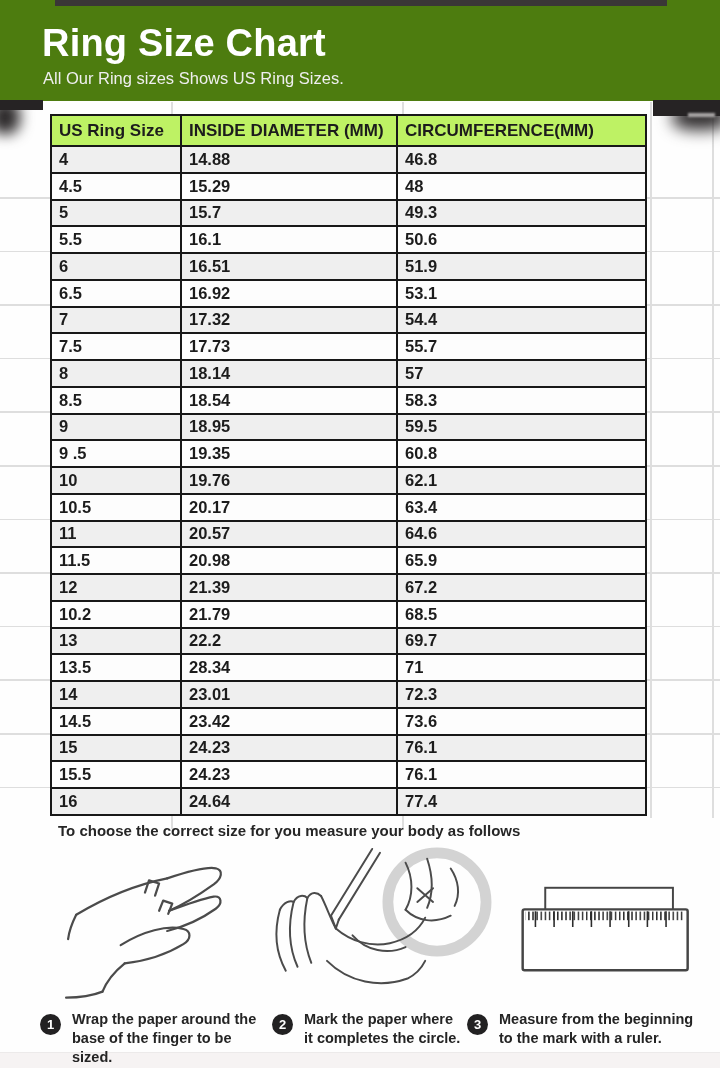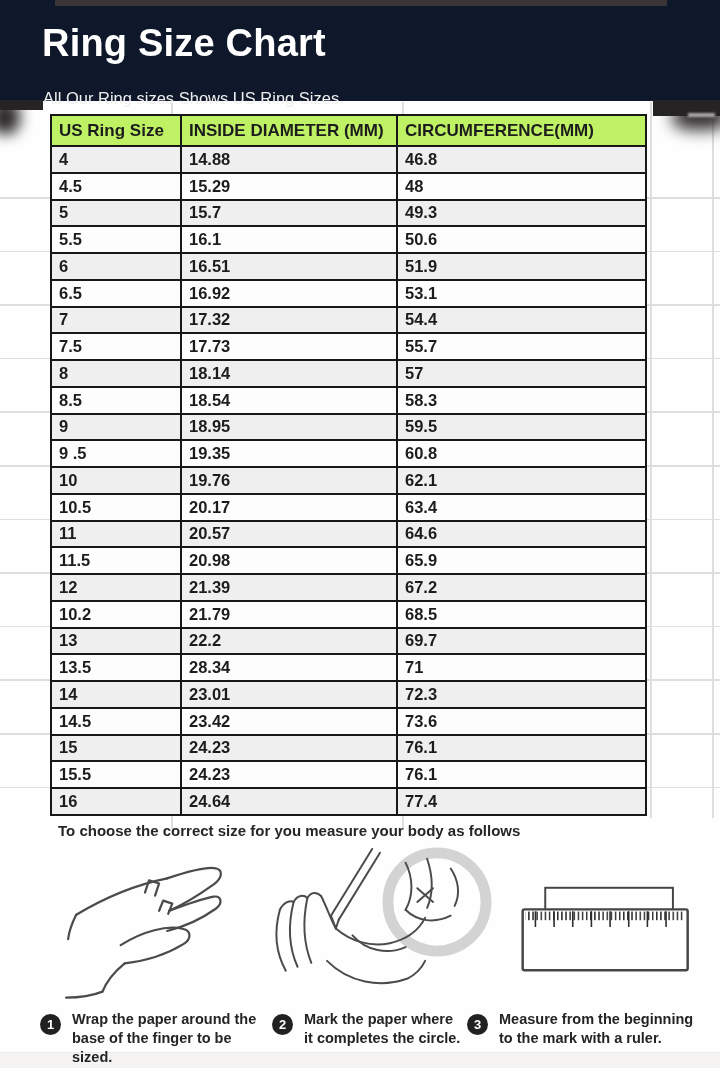--- a/index.html
+++ b/index.html
@@ -1,28 +1,28 @@
 <!DOCTYPE html>
 <html><head>
 <meta charset="utf-8">
 <style>
   * { margin:0; padding:0; box-sizing:border-box; }
   body { background:#ffffff; font-family:"Liberation Sans","DejaVu Sans",sans-serif; }
   .page { position:relative; width:720px; height:1068px; background:#fefefe; overflow:hidden; }
 
   
-  .banner { position:absolute; left:0; top:0; width:720px; height:101px; background:#0f172a; z-index:3; }
+  .banner { position:absolute; left:0; top:0; width:720px; height:101px; background:#4d7c0f; z-index:3; }
   .banner-topstrip { position:absolute; left:55px; top:0; width:612px; height:6px; background:#3a3637; }
   .banner-ext-left  { position:absolute; left:0;   top:100px; width:43px; height:10px; background:#262324; z-index:3; }
   .banner-ext-right { position:absolute; left:653px; top:100px; width:67px; height:16px; background:#262324; z-index:3; }
   .banner-blur-left  { position:absolute; left:-10px; top:100px; width:30px; height:34px; background:#2e2b2c; filter:blur(7px); border-radius:40%; z-index:2; }
   .banner-blur-right { position:absolute; left:672px; top:104px; width:56px; height:26px; background:#2e2b2c; filter:blur(8px); border-radius:40%; z-index:2; }
   .banner-dash { position:absolute; left:688px; top:113px; width:27px; height:4px; background:#a9a6a6; filter:blur(1px); z-index:4; }
   .page-title { position:absolute; left:42px; top:22px; color:#ffffff; font-size:38px; font-weight:800; letter-spacing:0.2px; }
-  .page-subtitle { position:absolute; left:43px; top:69px; color:#efefef; font-size:16.5px; font-weight:400;margin-top:20px; }
+  .page-subtitle { position:absolute; left:43px; top:69px; color:#efefef; font-size:16.5px; font-weight:400; }
 
   
   .sheet-rows { position:absolute; left:0; top:145px; width:720px; height:673px; z-index:0;
     background:repeating-linear-gradient(to bottom, transparent 0px, transparent 52px, #dedede 52px, #dedede 53.6px); }
   .vline { position:absolute; width:1.5px; background:#dedede; z-index:0; }
   .vline.v1 { left:171px; top:102px; height:12px; }
   .vline.v2 { left:402px; top:102px; height:12px; }
   .vline.v3 { left:650px; top:102px; height:716px; }
   .vline.v4 { left:712px; top:102px; height:716px; }
   .vline.v5 { left:171px; top:816px; height:13px; }

